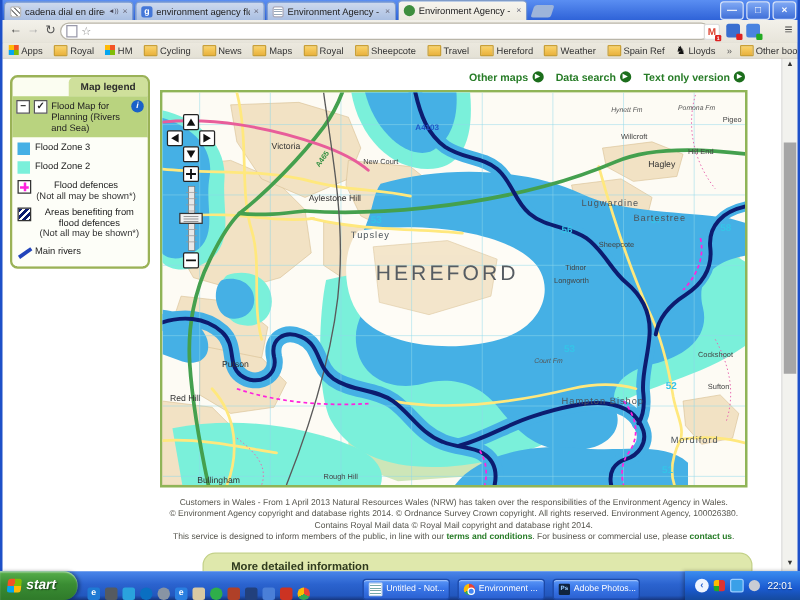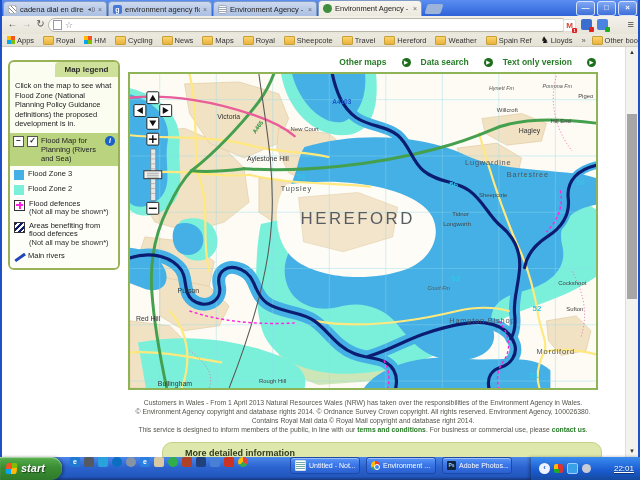--- a/index.html
+++ b/index.html
@@ -54,37 +54,37 @@
   #page{position:absolute;left:2px;top:46px;width:636px;height:411px;background:#fff;overflow:hidden;z-index:2;}
   #legend{position:absolute;left:6px;top:14px;width:108px;border:2px solid #9ab257;border-radius:6px;
     background:#fbfdf1;font-size:7.5px;color:#222;}
   #legend-title{background:#cfe09b;border-radius:4px 4px 0 0;text-align:center;font-weight:bold;
     font-size:8px;padding:3px 0;color:#2c2c2c;margin-left:45px;}
   #legend-intro{padding:4px 5px;line-height:9.5px;}
   #legend-layer{background:#b9d37f;padding:3px 3px;display:flex;gap:3px;align-items:flex-start;line-height:9px;}
   .sqbtn{width:9px;height:9px;background:#fff;border:1px solid #555;flex:none;
     font:bold 8px/8px "Liberation Sans",sans-serif;text-align:center;color:#222;}
   #legend-items{padding:4px 4px 6px;display:flex;flex-direction:column;gap:5px;background:#fdfef8;border-radius:0 0 4px 4px;}
-  .litem{display:flex;gap:4px;align-items:flex-start;line-height:8.5px;}
+  .litem{display:flex;gap:4px;align-items:flex-start;line-height:8.5px;text-align:center;}
   .sw{width:10px;height:10px;flex:none;margin-top:0;}
   .sw-z3{background:var(--flood-zone-3);}
   .sw-z2{background:var(--flood-zone-2);}
   .sw-def{background:#fff;border:1px solid #333;width:9px;height:9px;position:relative;}
   .sw-def::before,.sw-def::after{content:'';position:absolute;background:var(--defence);}
   .sw-def::before{left:3.5px;top:1px;width:2px;height:7px;}
   .sw-def::after{left:1px;top:3.5px;width:7px;height:2px;}
   .sw-ben{background:repeating-linear-gradient(135deg,#0c1c70 0 2px,#fff 2px 4px);border:1px solid #333;width:9px;height:9px;}
   .sw-riv{background:none;position:relative;}
   .sw-riv::before{content:'';position:absolute;left:0;top:4px;width:12px;height:2.5px;background:#2244bb;transform:rotate(-35deg);}
   .note{color:#333;}
   #pc-header{position:absolute;left:126px;top:10px;font-size:10px;color:#111;}
   #pc-header b{font-size:10.5px;}
   #pc-header .scale{font-size:8px;color:#777;font-weight:normal;}
   #hdr-links{position:absolute;top:11px;right:42px;display:flex;gap:10px;align-items:center;}
-  .glink{color:var(--link-green);font-weight:bold;font-size:8.5px;display:flex;gap:15px;align-items:center;}
+  .glink{color:var(--link-green);font-weight:bold;font-size:8.5px;display:flex;gap:3px;align-items:flex-start;}
   .garrow{width:9px;height:9px;border-radius:50%;background:#1c6e1c;color:#fff;
     font:bold 5px/9px "Liberation Sans",sans-serif;text-align:center;display:inline-block;}
   #mapbox{position:absolute;left:126px;top:26px;width:470px;height:318px;border:2px solid #8fb457;box-sizing:border-box;background:#fdfbf4;}
   #footer{position:absolute;left:126px;top:352px;width:470px;text-align:center;
     font-size:6.8px;line-height:9px;color:#55544c;}
   #footer a{color:var(--link-green);text-decoration:none;font-weight:bold;}
   #bottom-box{position:absolute;left:160px;top:396px;width:438px;height:40px;
     background:#dfe8ac;border:1px solid #c3d188;border-radius:10px 10px 0 0;}
   #bottom-box h4{margin:5px 0 0 22px;font-size:9px;color:#2f3a1e;}
   #pscroll{position:absolute;right:0;top:0;width:12px;height:411px;background:#f2f2ee;border-left:1px solid #ddd;}
@@ -110,21 +110,21 @@
   .fp{fill:none;stroke:#e86ab0;stroke-width:.8;stroke-dasharray:1.2 2;}
   .gridln{stroke:var(--grid-cyan);stroke-width:.5;opacity:.8;}
   .ry{fill:none;stroke:var(--road-yellow);stroke-width:2.2;stroke-linecap:round;}
   .rg{fill:none;stroke:var(--road-green);stroke-width:3;stroke-linecap:round;}
   .rp{fill:none;stroke:var(--road-pink);stroke-width:2.4;stroke-linecap:round;}
   .rail{fill:none;stroke:#5a5a5a;stroke-width:1.1;}
   .cbtn{fill:#fff;stroke:#222;stroke-width:1;}
   .cglyph{fill:#111;}
   
   #taskbar{position:absolute;left:0;bottom:0;width:640px;height:23px;z-index:10;
-    background:linear-gradient(#4a86ea,#2b63cf 45%,#2257be 85%,#16367e);display:flex;align-items:flex-start;}
+    background:linear-gradient(#4a86ea,#2b63cf 45%,#2257be 85%,#16367e);display:flex;align-items:flex-end;}
   #startbtn{height:23px;width:62px;border-radius:0 11px 11px 0;
     background:linear-gradient(#58b04c,#3a8d33 45%,#2f7a2a);display:flex;align-items:center;gap:4px;
     padding-left:6px;box-sizing:border-box;box-shadow:inset 0 1px 1px rgba(255,255,255,.5),2px 0 3px rgba(0,0,0,.35);}
   #startbtn .flag{width:11px;height:11px;border-radius:2px;transform:skewX(-6deg);
     background:conic-gradient(#81bc06 0 25%,#ffba08 0 50%,#05a6f0 0 75%,#f35325 0);}
   #startbtn .slabel{color:#fff;font:bold italic 11px/11px "Liberation Sans",sans-serif;text-shadow:1px 1px 1px rgba(0,0,0,.5);}
   #quicklaunch{display:flex;gap:4px;align-items:center;margin-left:8px;}
   .ql{width:10px;height:10px;border-radius:2px;display:inline-block;color:#fff;
     font:bold 7px/10px "Liberation Sans",sans-serif;text-align:center;}
   #tasks{display:flex;gap:6px;margin-left:42px;}
@@ -135,21 +135,21 @@
   .ticon{width:9px;height:9px;flex:none;border-radius:1px;text-align:center;font:bold 5px/9px "Liberation Sans",sans-serif;}
   .ticon-notepad{background:#fff;background-image:repeating-linear-gradient(#fff 0 1px,#7aa 1px 2px);border:1px solid #cde;}
   .ticon-chrome{border-radius:50%;background:conic-gradient(#ea4335 0 33%,#34a853 0 66%,#fbbc05 0);position:relative;}
   .ticon-chrome::after{content:'';position:absolute;left:2.5px;top:2.5px;width:4px;height:4px;border-radius:50%;background:#4285f4;border:.5px solid #fff;}
   .ticon-ps{background:#10243f;color:#9cf;}
   #tray{margin-left:auto;height:23px;display:flex;align-items:center;gap:4px;padding:0 6px 0 8px;
     background:linear-gradient(#3a8cf0,#1a5ad0 60%,#154a9e);box-shadow:-2px 0 3px rgba(0,0,0,.3);}
   .trayic{width:9px;height:9px;border-radius:2px;display:inline-block;}
   #tray-chevron{width:11px;height:11px;border-radius:50%;background:#eef4ff;color:#2a63cf;
     font:bold 8px/10px "Liberation Sans",sans-serif;text-align:center;}
-  #clock{color:#fff;font-size:8px;text-shadow:0 1px 1px rgba(0,0,0,.4);margin-left:19px;text-decoration:underline;}
+  #clock{color:#fff;font-size:8px;text-shadow:0 1px 1px rgba(0,0,0,.4);margin-left:2px;}
 </style>
 </head>
 <body>
 
 <div id="screen">
   <div id="frame-l"></div>
   <div id="frame-r"></div>
 
   <div id="tabstrip">
     <div style="width:3px"></div>
@@ -259,21 +259,20 @@
           <span class="fold"></span>
           <span>Other bookmarks</span>
         </span>
     </span>
   </div>
 
   <div id="page">
 
     <div id="legend">
       <div id="legend-title">Map legend</div>
-      <div id="legend-intro">Click on the map to see what Flood Zone (National Planning Policy Guidance definitions) the proposed development is in.</div>
       <div id="legend-layer">
         <span class="sqbtn">−</span>
         <span class="sqbtn">✓</span>
         <span style="flex:1">Flood Map for Planning (Rivers and Sea)</span>
         <span class="garrow" style="background:#1a62c8;width:10px;height:10px;line-height:10px;font-size:7px;font-style:italic;">i</span>
       </div>
       <div id="legend-items">
         <div class="litem">
           <span class="sw sw-z3"></span>
           <span>Flood Zone 3</span>

